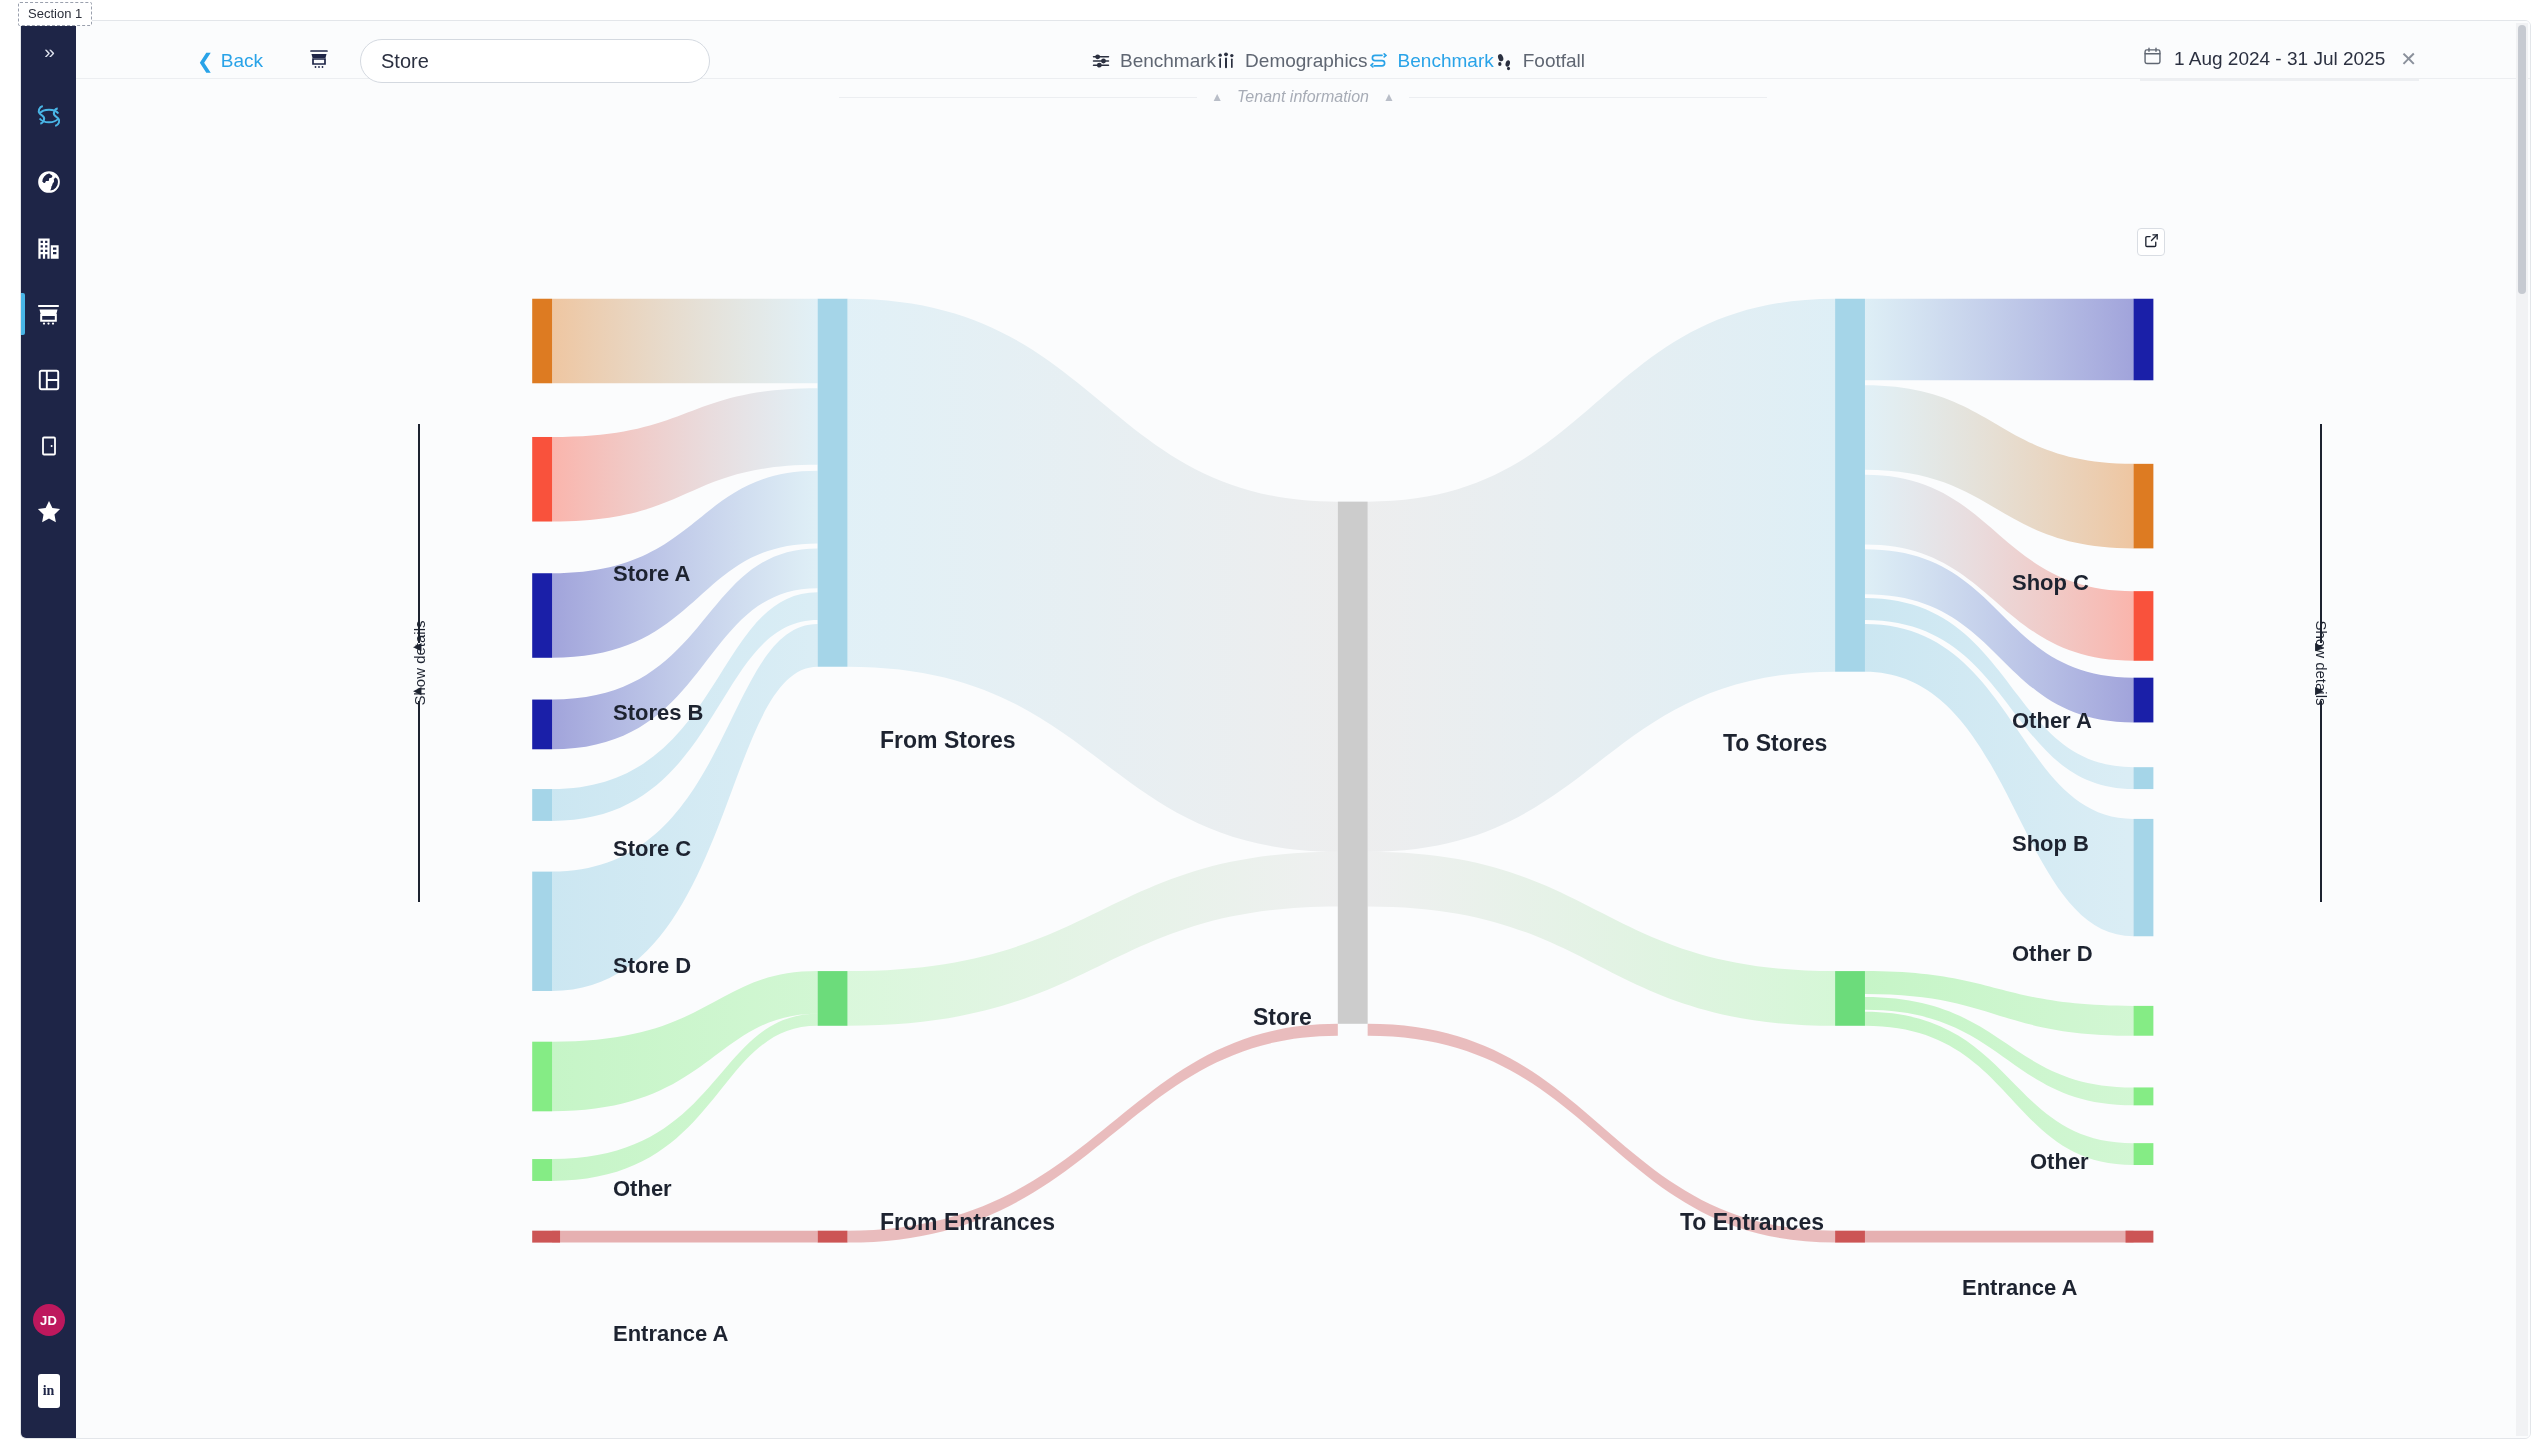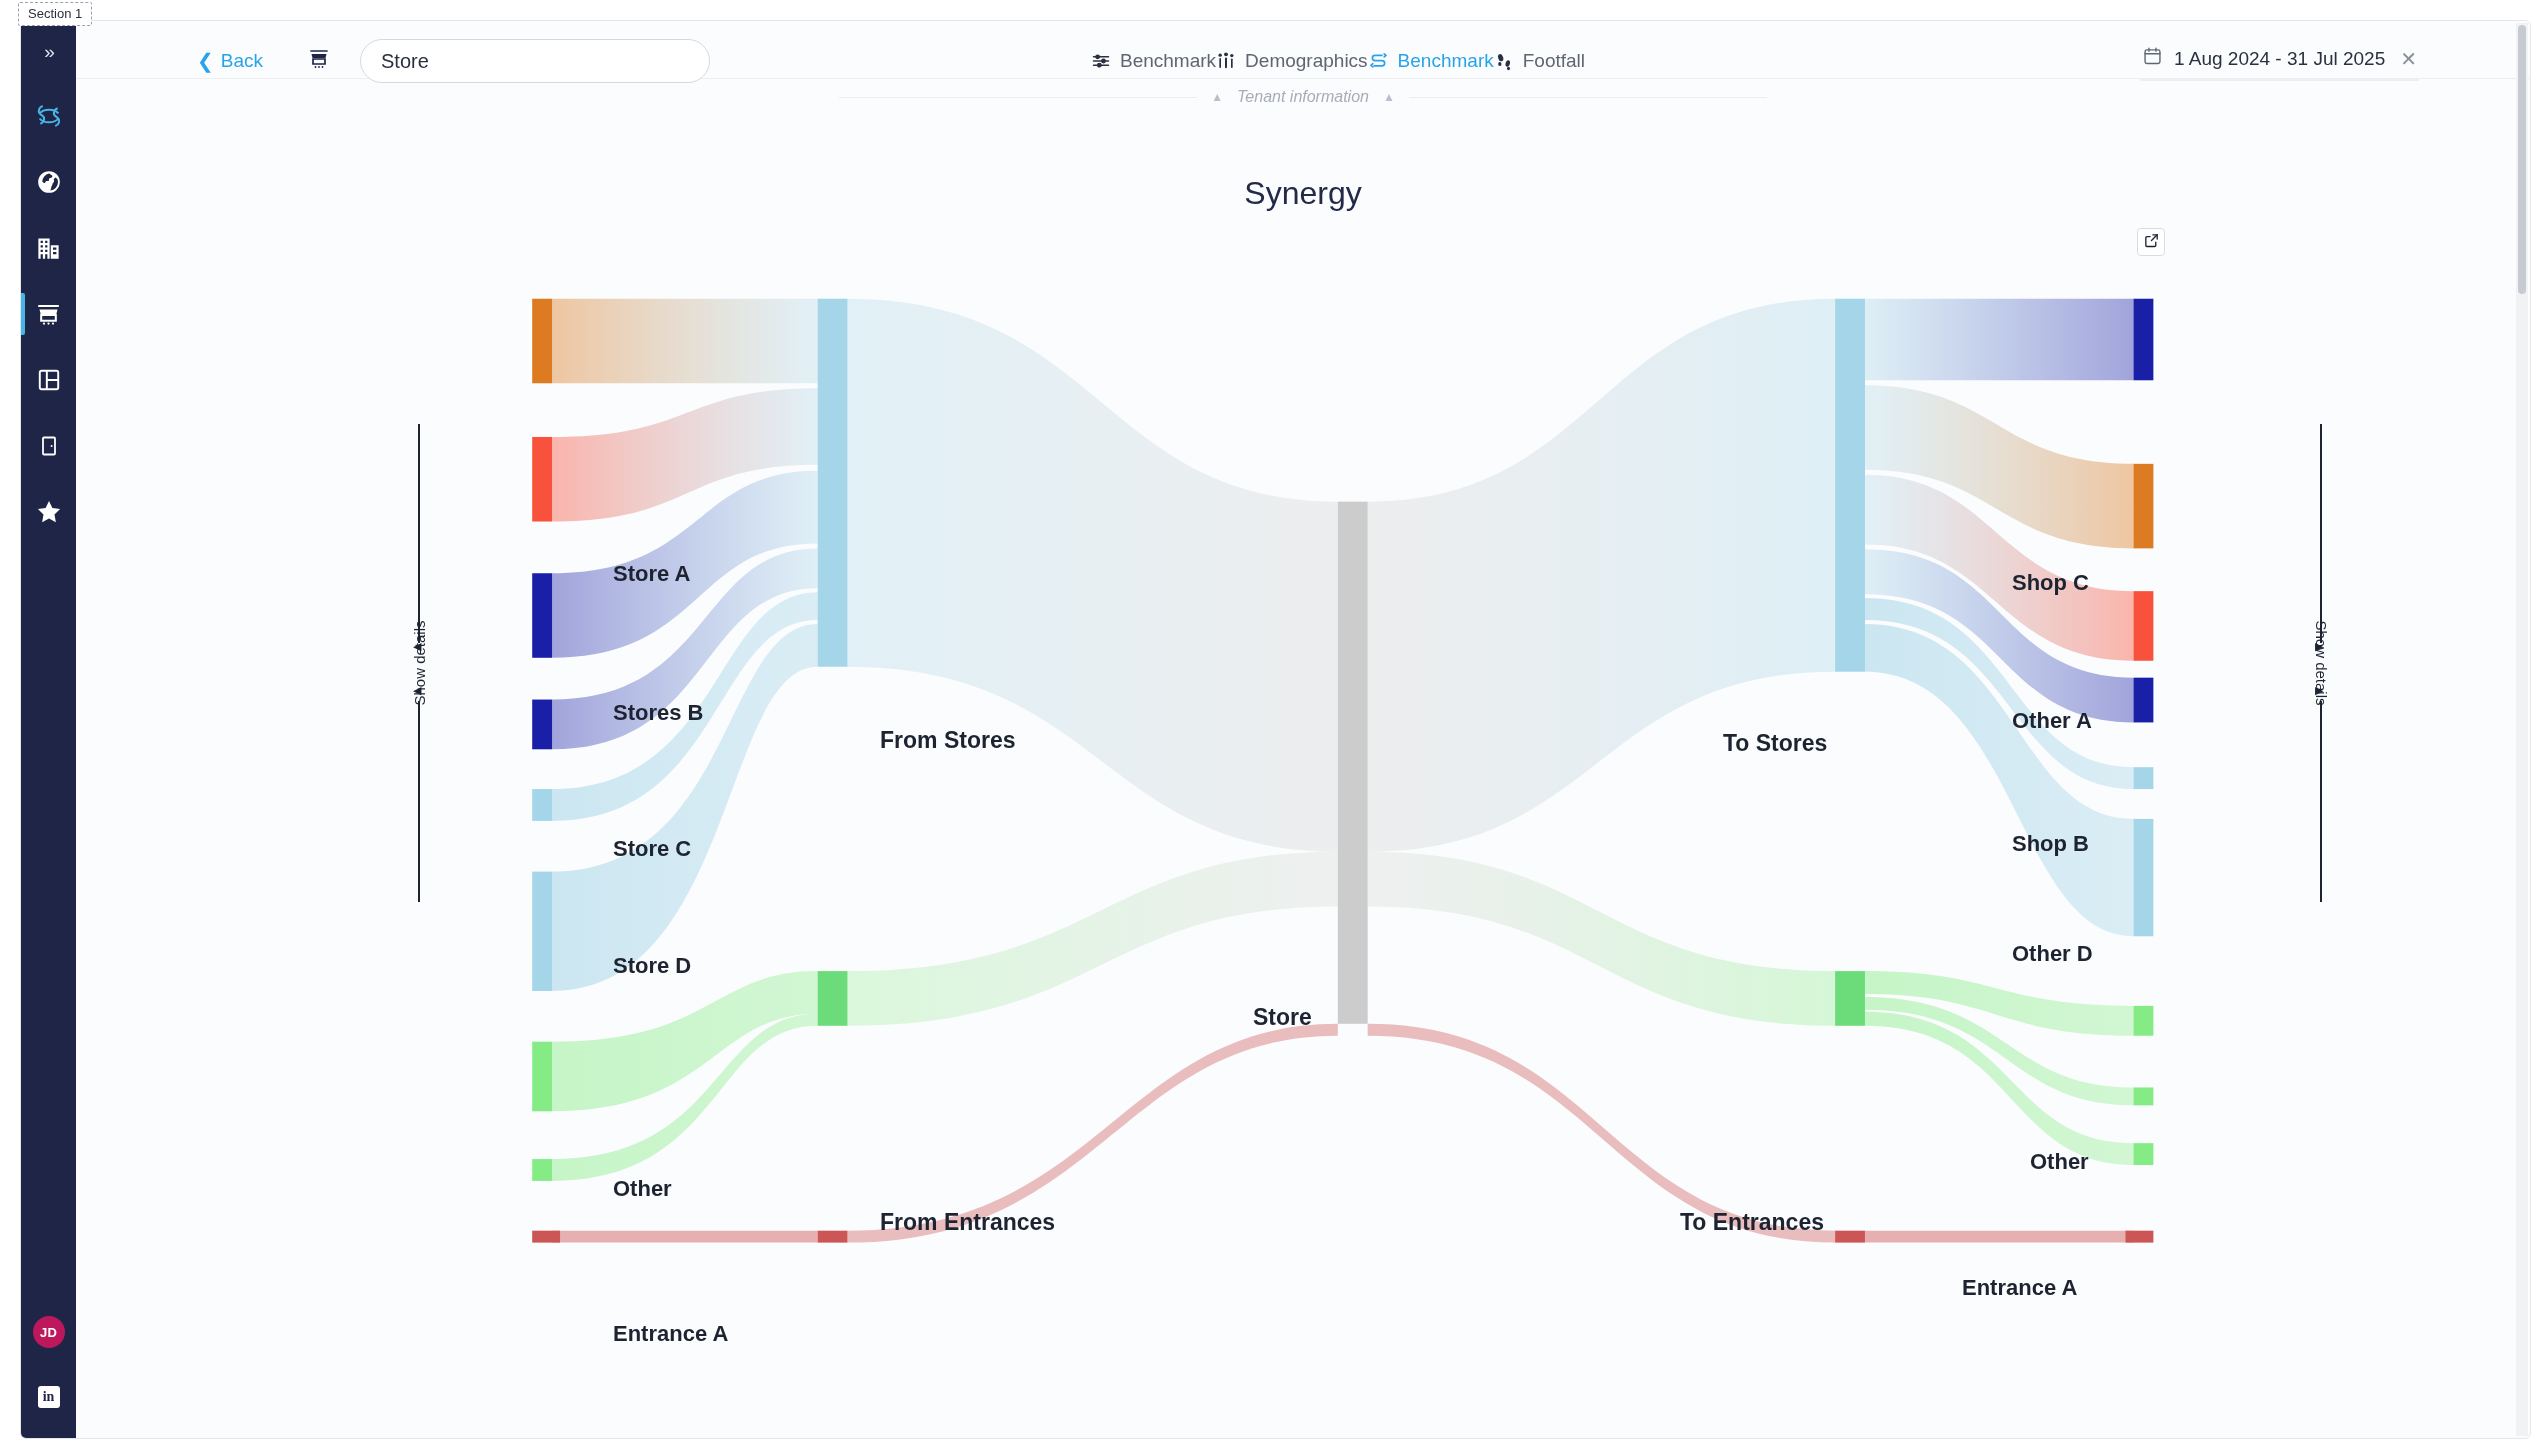--- a/index.html
+++ b/index.html
@@ -55,21 +55,21 @@
   #side-logo { height: 66px; }
   #sidebar .spacer { flex: 1 1 auto; }
   #avatar {
     width: 32px; height: 32px; border-radius: 50%;
     background: #be185d; color: #ffffff;
     display:flex; align-items:center; justify-content:center;
     font-size: 13px; font-weight: 700; letter-spacing: 0.3px;
     margin-bottom: 38px;
   }
   #linkedin {
-    width: 22px; height: 22px; border-radius: 3px;
+    width: 22px; height: 34px; border-radius: 3px;
     background: #ffffff; color: #1e2547;
     display:flex; align-items:center; justify-content:center;
     font-size: 14px; font-weight: 700; font-family:"Liberation Serif",serif;
     margin-bottom: 30px;
   }
 
   
   #main { flex: 1 1 auto; position: relative; background:#fbfcfd; }
 
   
@@ -350,21 +350,20 @@
     </header>
 
     <div id="tenantrow">
       <div class="rule"></div>
       <span class="tri">▲</span>
       <span class="tlabel">Tenant information</span>
       <span class="tri">▲</span>
       <div class="rule"></div>
     </div>
 
-    <div id="chart-title">Synergy</div>
 
     <div id="export-btn">
       <span>
         <svg width="17" height="17" viewBox="0 0 24 24" fill="none" stroke="#1d2330" stroke-width="1.9" stroke-linecap="round">
           <path d="M14 4h6v6"></path>
             <path d="M20 4l-8 8"></path>
           <path d="M18 14.5V19a1.5 1.5 0 0 1-1.5 1.5h-11A1.5 1.5 0 0 1 4 19V8a1.5 1.5 0 0 1 1.5-1.5H10"></path>
         </svg>
       </span>
     </div>

